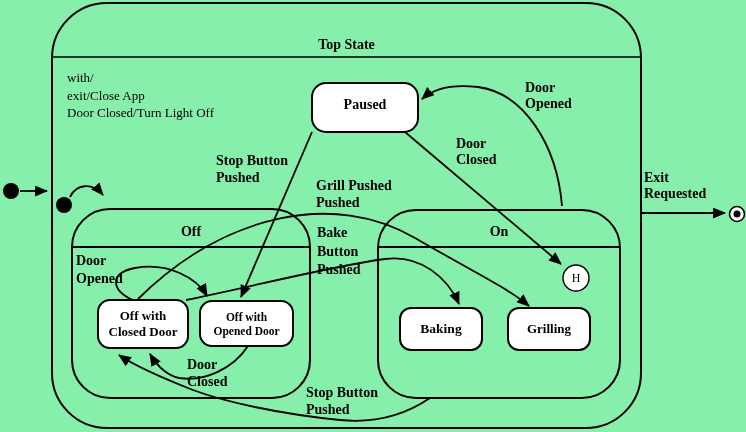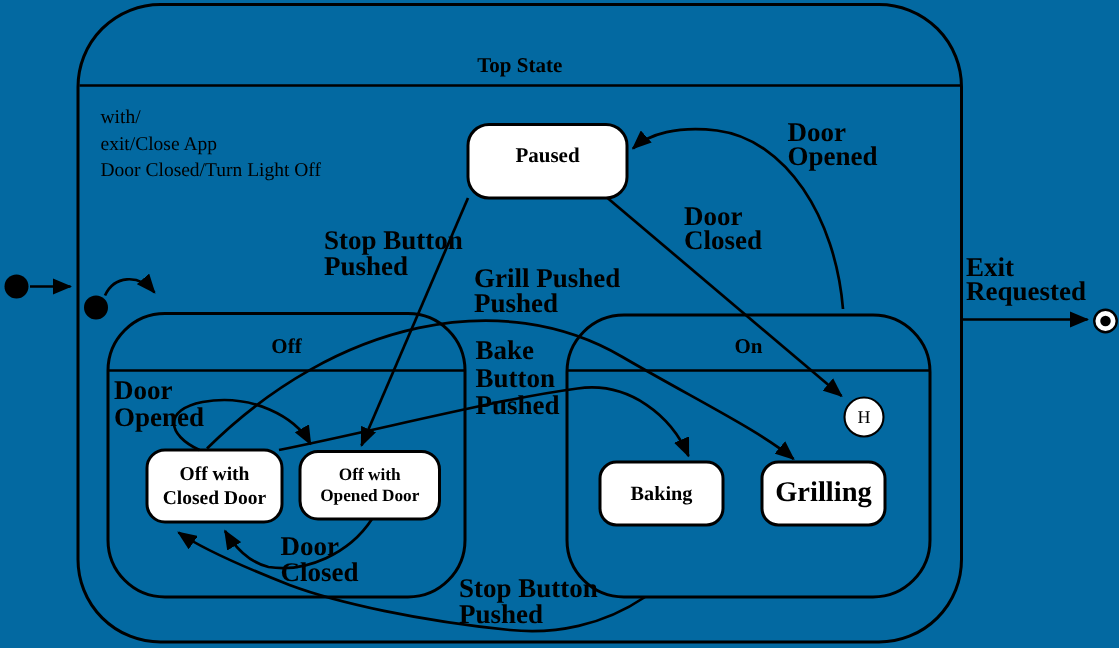--- a/index.html
+++ b/index.html
@@ -1,23 +1,23 @@
 <!DOCTYPE html>
 <html><head>
 <meta charset="utf-8">
 <style>
   html,body{margin:0;padding:0;background:#ffffff;}
   #stage{
-    position:relative;width:746px;height:432px;background:#0369a1;
+    position:relative;width:746px;height:432px;background:#86efac;
     font-family:"Liberation Serif","DejaVu Serif",serif;color:#000;
     overflow:hidden;
   }
   #diagram-svg{position:absolute;left:0;top:0;}
   .lbl{position:absolute;white-space:nowrap;}
-  .bold{font-weight:bold;font-size:18px;line-height:16px;}
+  .bold{font-weight:bold;font-size:14px;line-height:16px;}
   .plain{font-weight:normal;font-size:13px;line-height:17.5px;}
   .state-title{font-weight:bold;font-size:14px;}
   .center-box{display:flex;flex-direction:column;align-items:center;justify-content:center;text-align:left;}
   .sub-title{font-weight:bold;font-size:13px;line-height:16px;}
   .sub-title-sm{font-weight:bold;font-size:11.5px;line-height:14px;}
   .hdr{position:absolute;text-align:center;font-weight:bold;font-size:14px;}
 </style>
 </head>
 <body>
 
@@ -78,21 +78,21 @@
   <div class="center-box state-title" style="position:absolute;left:312px;top:83px;width:106px;height:44px;">Paused</div>
   <div class="center-box" style="position:absolute;left:98px;top:300px;width:90px;height:48px;">
     <div class="sub-title">Off with</div>
     <div class="sub-title">Closed Door</div>
   </div>
   <div class="center-box" style="position:absolute;left:200px;top:301px;width:93px;height:45px;">
     <div class="sub-title-sm">Off with</div>
     <div class="sub-title-sm">Opened Door</div>
   </div>
   <div class="center-box state-title" style="position:absolute;left:400px;top:308px;width:82px;height:42px;font-size:13.5px;">Baking</div>
-  <div class="center-box state-title" style="position:absolute;left:508px;top:308px;width:82px;height:42px;font-size:19px;">Grilling</div>
+  <div class="center-box state-title" style="position:absolute;left:508px;top:308px;width:82px;height:42px;font-size:13px;">Grilling</div>
   <div class="center-box" style="position:absolute;left:563px;top:265px;width:26px;height:26px;font-size:12px;">H</div>
 
   <div class="lbl bold" style="left:525px;top:80px;">
     <div>Door</div>
     <div>Opened</div>
   </div>
   <div class="lbl bold" style="left:456px;top:136px;">
     <div>Door</div>
     <div>Closed</div>
   </div>

